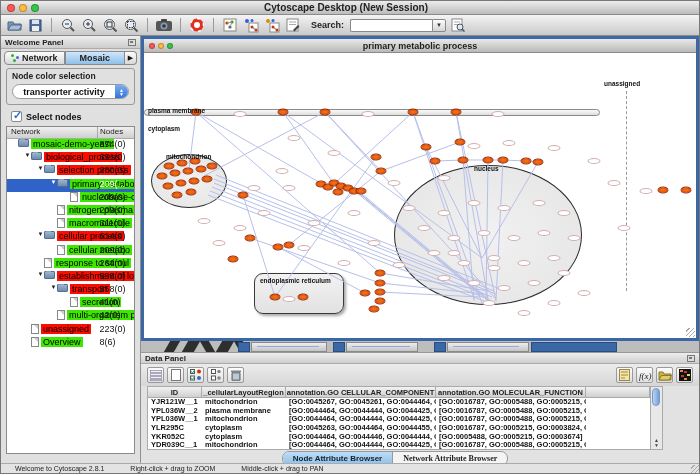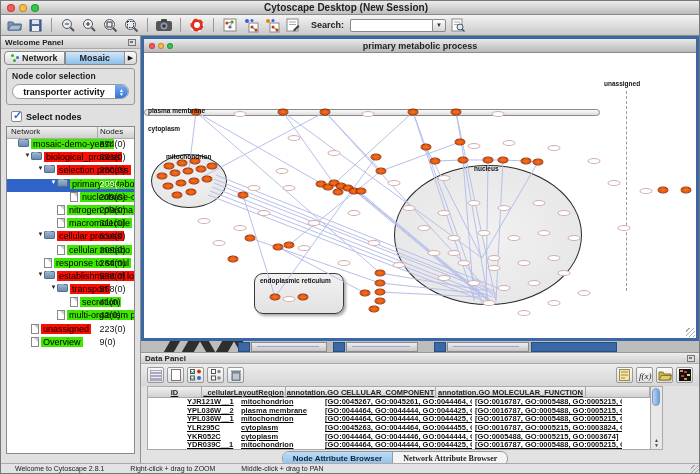--- a/index.html
+++ b/index.html
@@ -98,25 +98,25 @@
   .frag-sq { position:absolute; top:1px; height:10px; background:#3a68a6; border:1px solid #2a4d80; }
   .frag-scribble { position:absolute; top:5px; height:1px; background:#9aa4d8; }
 
   
   .data-panel { height:113px; flex:none; background:#e2e2e2; display:flex; flex-direction:column; }
   .dp-header { height:12px; flex:none; background:linear-gradient(#ededed,#cfcfcf); border-top:1px solid #999; border-bottom:1px solid #aaa; display:flex; align-items:center; justify-content:space-between; padding:0 4px; }
   .dp-header span { font-size:8px; font-weight:bold; color:#222; }
   .dp-toolbar { height:22px; flex:none; display:flex; align-items:center; padding:0 6px; gap:3px; background:linear-gradient(#ececec,#d6d6d6); }
   .dp-btn { width:17px; height:16px; border:1px solid #9a9a9a; border-radius:2px; background:linear-gradient(#fcfcfc,#e0e0e0); display:flex; align-items:center; justify-content:center; }
   .dp-spacer { flex:1; }
-  .dp-table-wrap { flex:1; display:flex; padding:0 8px 0 6px; min-height:0;text-decoration:underline; }
+  .dp-table-wrap { flex:1; display:flex; padding:0 8px 0 6px; min-height:0; }
   .dp-table { width:504px; display:flex; flex-direction:column; border:1px solid #aaa; background:#fff; }
   .dp-thead { height:11px; flex:none; display:flex; background:linear-gradient(#f2f2f2,#d0d0d0); border-bottom:1px solid #aaa; }
   .dp-th { font-size:7.5px; font-weight:bold; color:#222; text-align:center; border-right:1px solid #aaa; overflow:hidden; white-space:nowrap; line-height:11px; }
-  .dp-tr { display:flex; height:8.7px;padding-left:36px; }
+  .dp-tr { display:flex; height:8.7px; }
   .dp-td { font-size:7.5px; color:#111; padding-left:3px; overflow:hidden; white-space:nowrap; line-height:8.7px; font-weight:bold; }
   .dp-vscroll { width:12px; flex:none; background:#e8e8e8; border:1px solid #aaa; border-left:none; position:relative; }
   .dp-vscroll .thumb { position:absolute; top:1px; left:1px; width:8px; height:18px; background:linear-gradient(90deg,#bcd4f2,#6fa0dc); border:1px solid #7898c4; border-radius:4px; }
   .dp-vscroll .arrows { position:absolute; bottom:1px; left:0; right:0; font-size:5px; line-height:5px; text-align:center; color:#444; }
   .dp-tabs { height:15px; flex:none; display:flex; align-items:flex-start; justify-content:center; padding-top:1px; }
   .dp-tabgroup { display:flex; border:1px solid #999; border-radius:7px; overflow:hidden; background:#f4f4f4; margin-right:50px; }
   .dp-tab { font-size:8px; font-weight:bold; color:#222; padding:2px 10px 2px; border-right:1px solid #999; white-space:nowrap; }
   .dp-tab:last-child { border-right:none;font-family:Liberation Serif, serif; }
   .dp-tab.selected { background:linear-gradient(#bcdcf6,#8cc0ea); color:#123; }
 
@@ -384,21 +384,21 @@
               <div class="tree-row" style="padding-left: 17px;">
                 <span class="expander"></span>
                 <span class="t-icon file-i"></span>
                 <span class="tree-label red">unassigned</span>
                 <span class="tree-count">223(0)</span>
               </div>
               <div class="tree-row" style="padding-left: 17px;">
                 <span class="expander"></span>
                 <span class="t-icon file-i"></span>
                 <span class="tree-label green">Overview</span>
-                <span class="tree-count">9(0)</span>
+                <span class="tree-count">8(6)</span>
               </div>
             </div>
 
         </div>
       </div>
     </div>
 
     <div class="workspace">
 
       <div class="net-frame">

